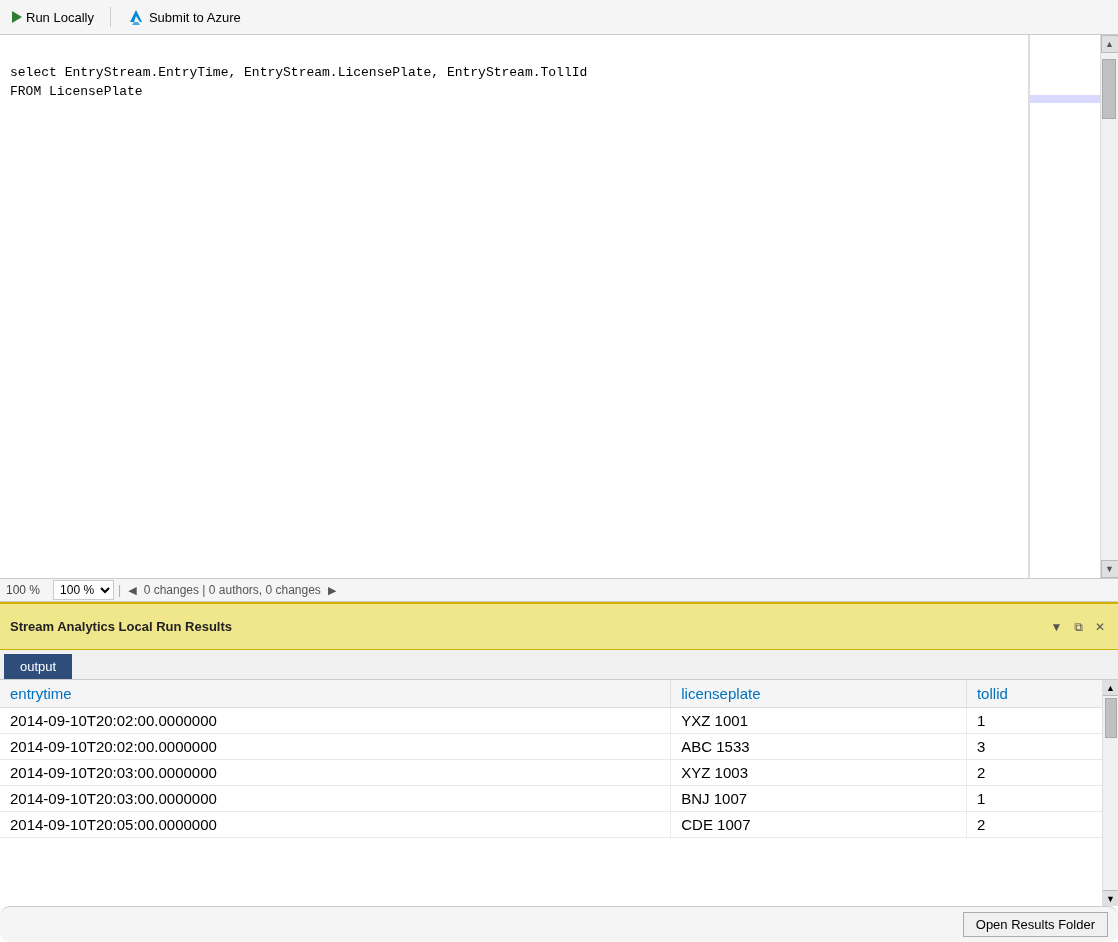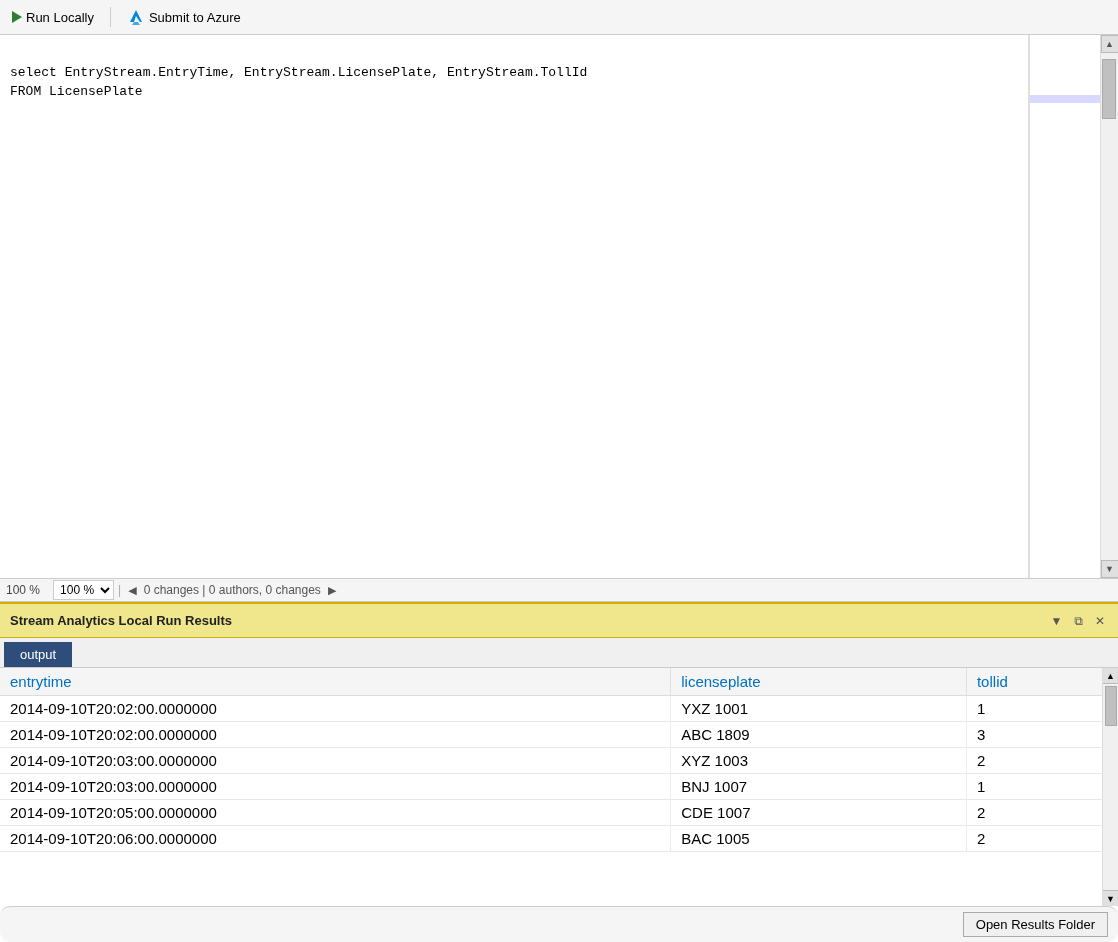--- a/index.html
+++ b/index.html
@@ -177,21 +177,21 @@
       flex-shrink: 0;
     }
     .results-header {
       background: #f0e68c;
       border-top: 2px solid #d4af00;
       border-bottom: 1px solid #c8b400;
       padding: 4px 10px;
       display: flex;
       align-items: center;
       justify-content: space-between;
-      height: 36px;
+      height: 48px;
       flex-shrink: 0;
     }
     .results-title {
       font-size: 13px;
       font-weight: 600;
       color: #222;
     }
     .results-controls {
       display: flex;
       align-items: center;
@@ -358,43 +358,38 @@
         </tr>
       </thead>
       <tbody id="results-tbody">
           <tr>
             <td class="col-normal">2014-09-10T20:02:00.0000000</td>
             <td class="col-link" style="cursor: pointer;">YXZ 1001</td>
             <td class="col-link" style="cursor: pointer;">1</td>
           </tr>
           <tr>
             <td class="col-normal">2014-09-10T20:02:00.0000000</td>
-            <td class="col-link" style="cursor: pointer;">ABC 1809</td>
+            <td class="col-link" style="cursor: pointer;">ABC 1533</td>
             <td class="col-normal">3</td>
           </tr>
           <tr>
             <td class="col-normal">2014-09-10T20:03:00.0000000</td>
             <td class="col-link" style="cursor: pointer;">XYZ 1003</td>
             <td class="col-normal">2</td>
           </tr>
           <tr>
             <td class="col-normal">2014-09-10T20:03:00.0000000</td>
             <td class="col-link" style="cursor: pointer;">BNJ 1007</td>
             <td class="col-link" style="cursor: pointer;">1</td>
           </tr>
           <tr>
             <td class="col-normal">2014-09-10T20:05:00.0000000</td>
             <td class="col-link" style="cursor: pointer;">CDE 1007</td>
             <td class="col-normal">2</td>
           </tr>
-          <tr>
-            <td class="col-normal">2014-09-10T20:06:00.0000000</td>
-            <td class="col-link" style="cursor: pointer;">BAC 1005</td>
-            <td class="col-normal">2</td>
-          </tr>
         </tbody>
     </table>
 
     <div style="position:absolute;right:0;top:0;bottom:0;width:16px;background:#f0f0f0;border-left:1px solid #ddd;display:flex;flex-direction:column;">
       <div style="height:16px;background:#e0e0e0;border-bottom:1px solid #bbb;display:flex;align-items:center;justify-content:center;font-size:9px;cursor:pointer;">▲</div>
       <div style="flex:1;position:relative;">
         <div style="width:12px;height:40px;background:#c0c0c0;border:1px solid #aaa;margin:2px auto;"></div>
       </div>
       <div style="height:16px;background:#e0e0e0;border-top:1px solid #bbb;display:flex;align-items:center;justify-content:center;font-size:9px;cursor:pointer;">▼</div>
     </div>

